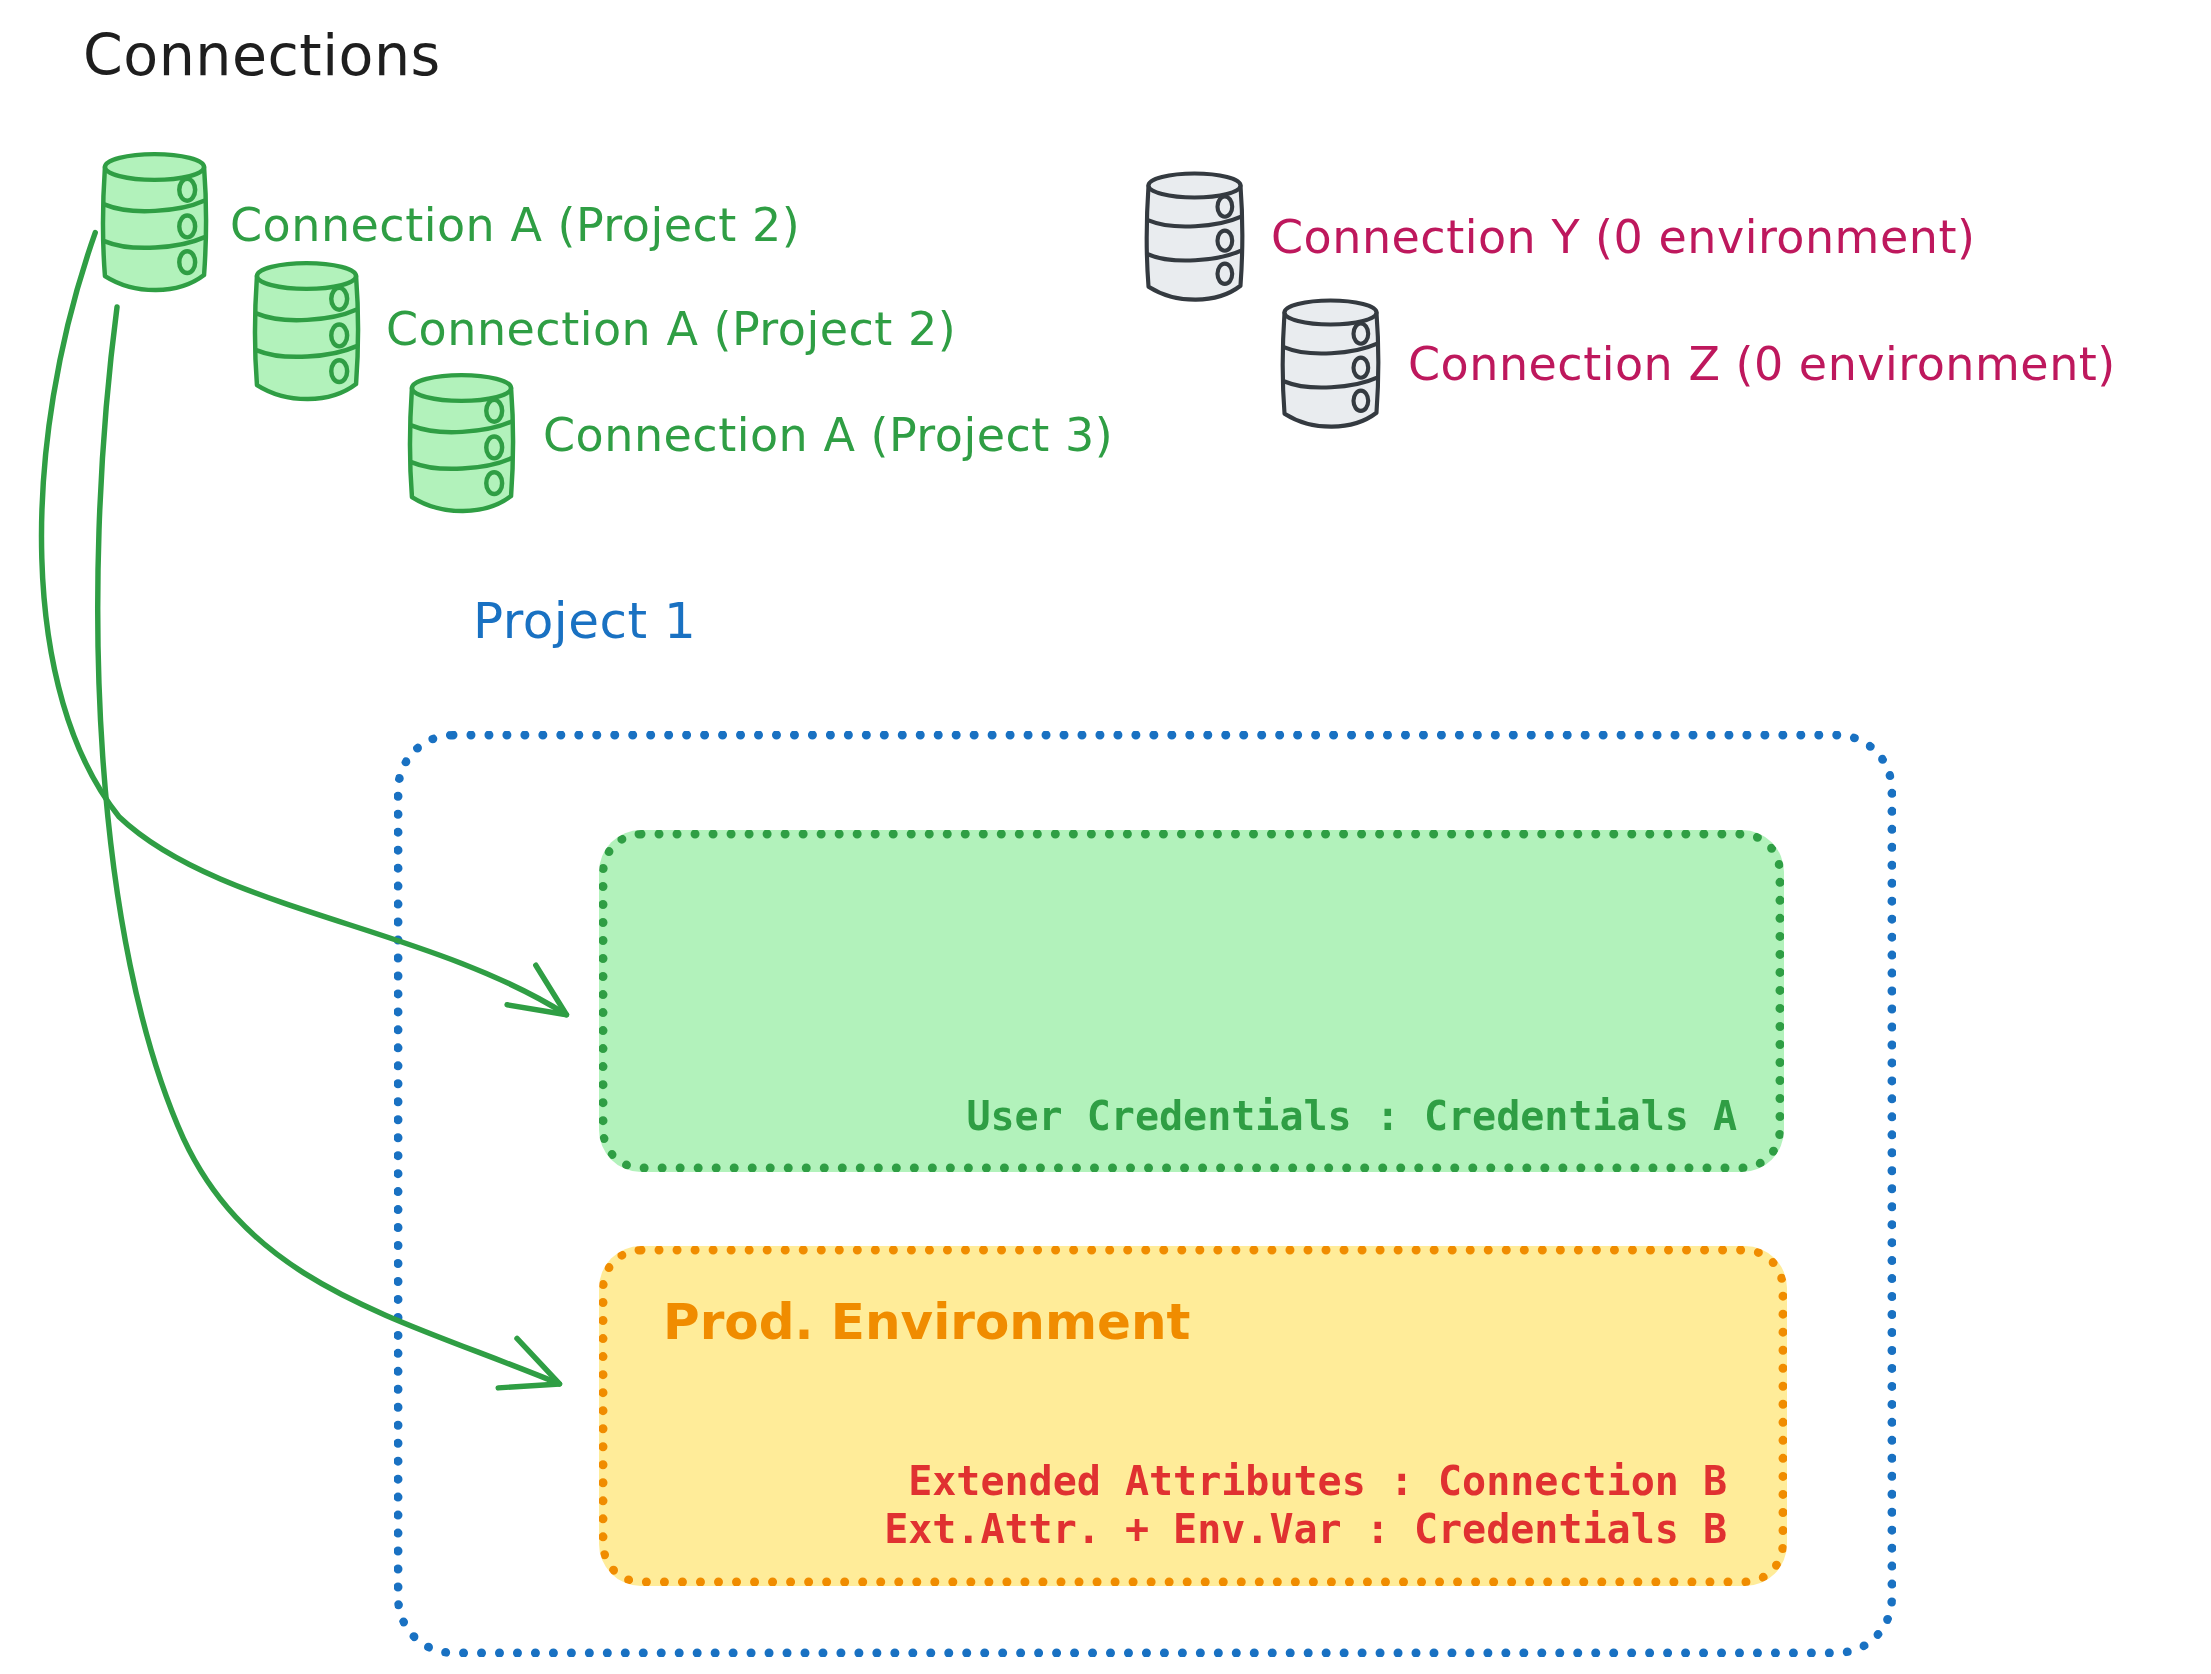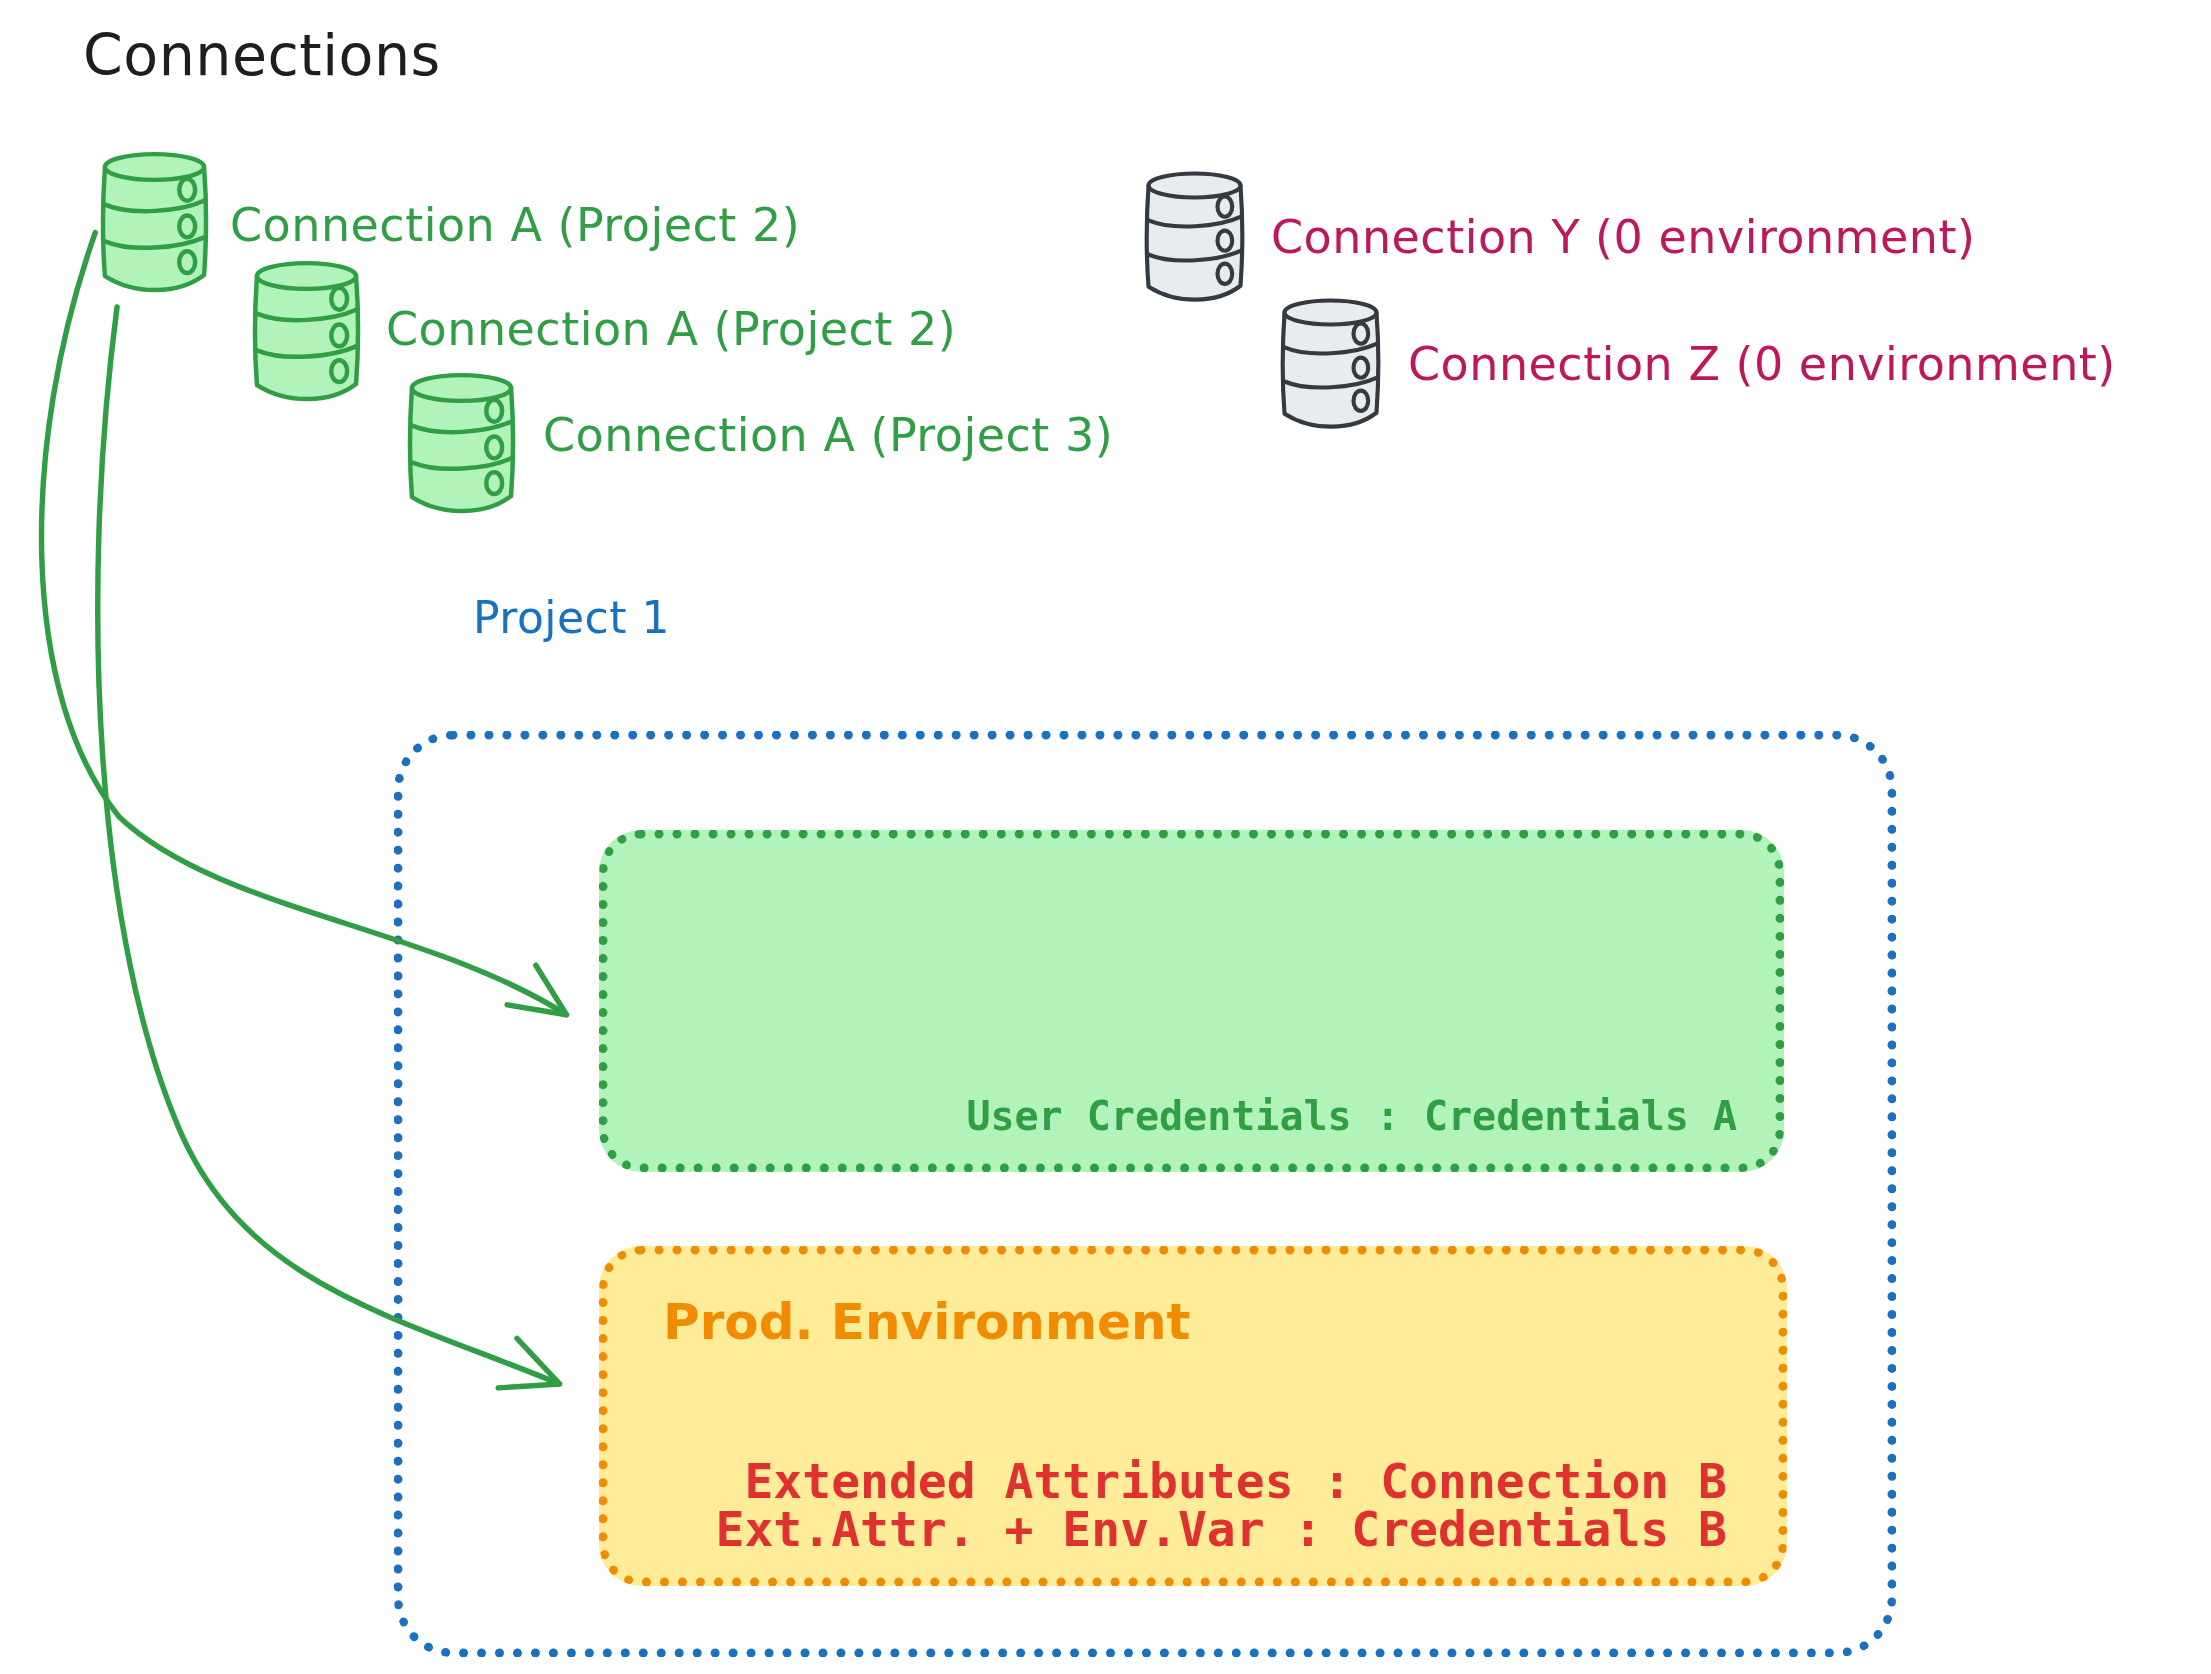--- a/index.html
+++ b/index.html
@@ -13,21 +13,21 @@
     color: #1e1e1e;
   }
   .abs { position: absolute; }
 
   
   .hand { font-weight: normal; white-space: nowrap; letter-spacing: 0.5px; }
   .page-title { left: 83px; top: 22px; font-size: 57px; color: #1e1e1e; }
   .conn-label { font-size: 46px; }
   .conn-label.green { color: #2f9e44; }
   .conn-label.ink   { color: #be185d; }
-  .project-title { left: 473px; top: 592px; font-size: 44px; color: #1971c2; }
+  .project-title { left: 473px; top: 592px; font-size: 50px; color: #1971c2; }
 
   .mono { font-family: "DejaVu Sans Mono", monospace; font-weight: bold; white-space: nowrap; margin-top: 8px; }
 
   
   .outer-box {
     left: 394px; top: 731px; width: 1502px; height: 926px;
     border: 9px dotted #1971c2;
     border-radius: 59px;
   }
   .env-box { border-radius: 42px; }
@@ -44,21 +44,21 @@
   }
   .env-title { position: absolute; font-size: 50px; font-weight: bold; white-space: nowrap; }
   .dev-title  { left: 48px; top: 38px; color: #2f9e44; }
   .prod-title { left: 55px; top: 38px; color: #f08c00; }
   .dev-mapping {
     position: absolute; right: 38px; top: 246px;
     font-size: 40px; color: #2f9e44;
   }
   .prod-mappings {
     position: absolute; right: 51px; top: 194px;
-    font-size: 48px; line-height: 48px; color: #e03131; text-align: right;
+    font-size: 40px; line-height: 48px; color: #e03131; text-align: right;
   }
 
   
   .db { position: absolute; }
   .db.green { --db-stroke: #2f9e44; --db-fill: #b2f2bb; }
   .db.gray  { --db-stroke: #343a40; --db-fill: #e9ecef; }
 
   
   .arrows { left: 0; top: 0; pointer-events: none; }
 </style>

